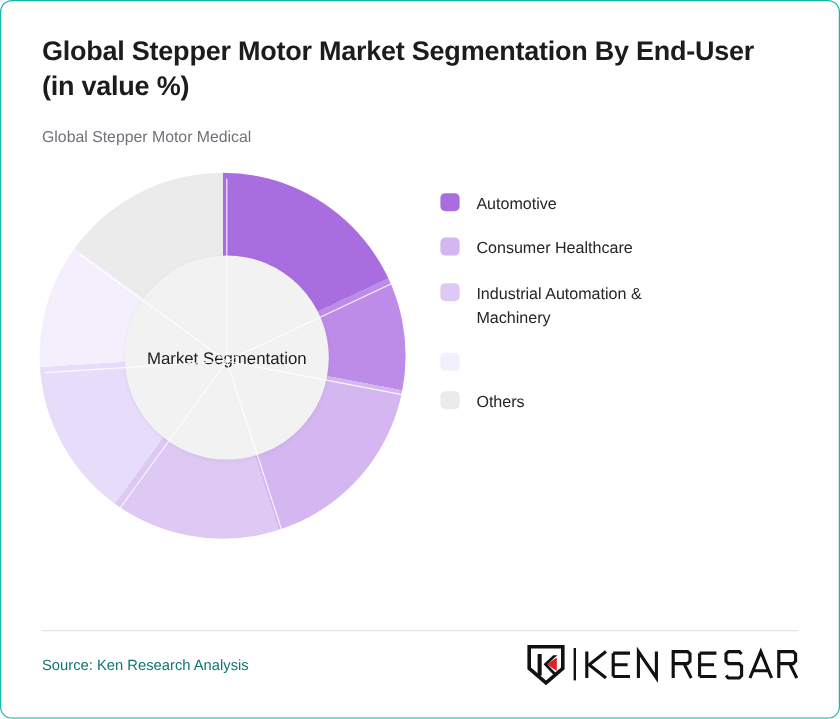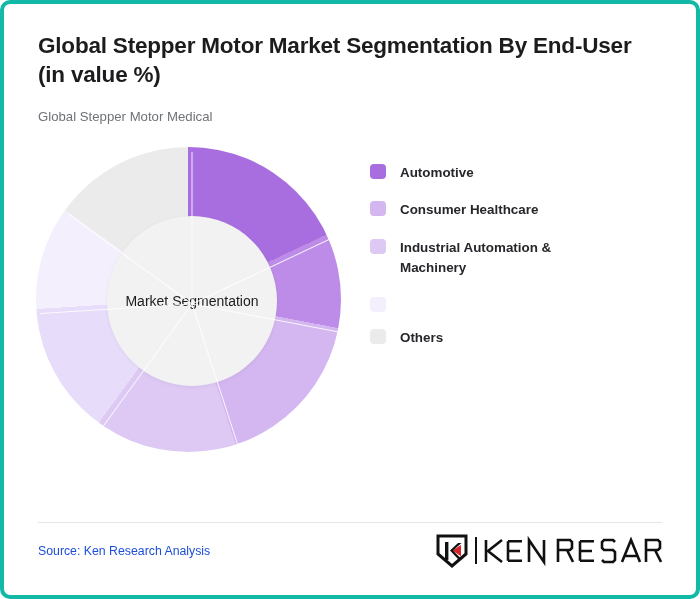--- a/index.html
+++ b/index.html
@@ -7,21 +7,21 @@
     width: 700px; height: 599px;
     background: #ffffff;
     font-family: "Liberation Sans", sans-serif;
     overflow: hidden;
   }
   #card {
     position: relative;
     width: 700px; height: 599px;
     background: #ffffff;
     border-radius: 10px;
-    border: 4px solid #14b8a6;
+    border: 1px solid #14b8a6;
     padding: 0;
   }
 
   
   #header { padding: 28px 34px 0 34px; }
   #chart-title {
     font-size: 22.5px;
     font-weight: 700;
     line-height: 1.28;
     color: #1c1c1e;
@@ -86,21 +86,20 @@
     background: rgba(255,255,255,0.85);
     transform-origin: 0 50%;
     pointer-events: none;
   }
 
   
   #legend {
     flex: 1;
     padding-top: 22px;
     padding-left: 22px;
-    font-weight: bold;
   }
   .legend-item {
     display: flex;
     align-items: flex-start;
     margin-bottom: 16.5px;
   }
   .legend-swatch {
     width: 16px; height: 15px;
     border-radius: 4px;
     flex: 0 0 16px;
@@ -126,21 +125,21 @@
     position: absolute;
     left: 34px; right: 34px;
     bottom: 24px;
     height: 40px;
     display: flex;
     align-items: center;
     justify-content: space-between;
   }
   #source-text {
     font-size: 12.3px;
-    color: #1d4ed8;
+    color: #0f766e;
   }
   #logo { display: flex; align-items: center; }
   #logo svg { display: block; }
 </style>
 </head>
 <body>
 
 <div id="card">
 
   <div id="header">

